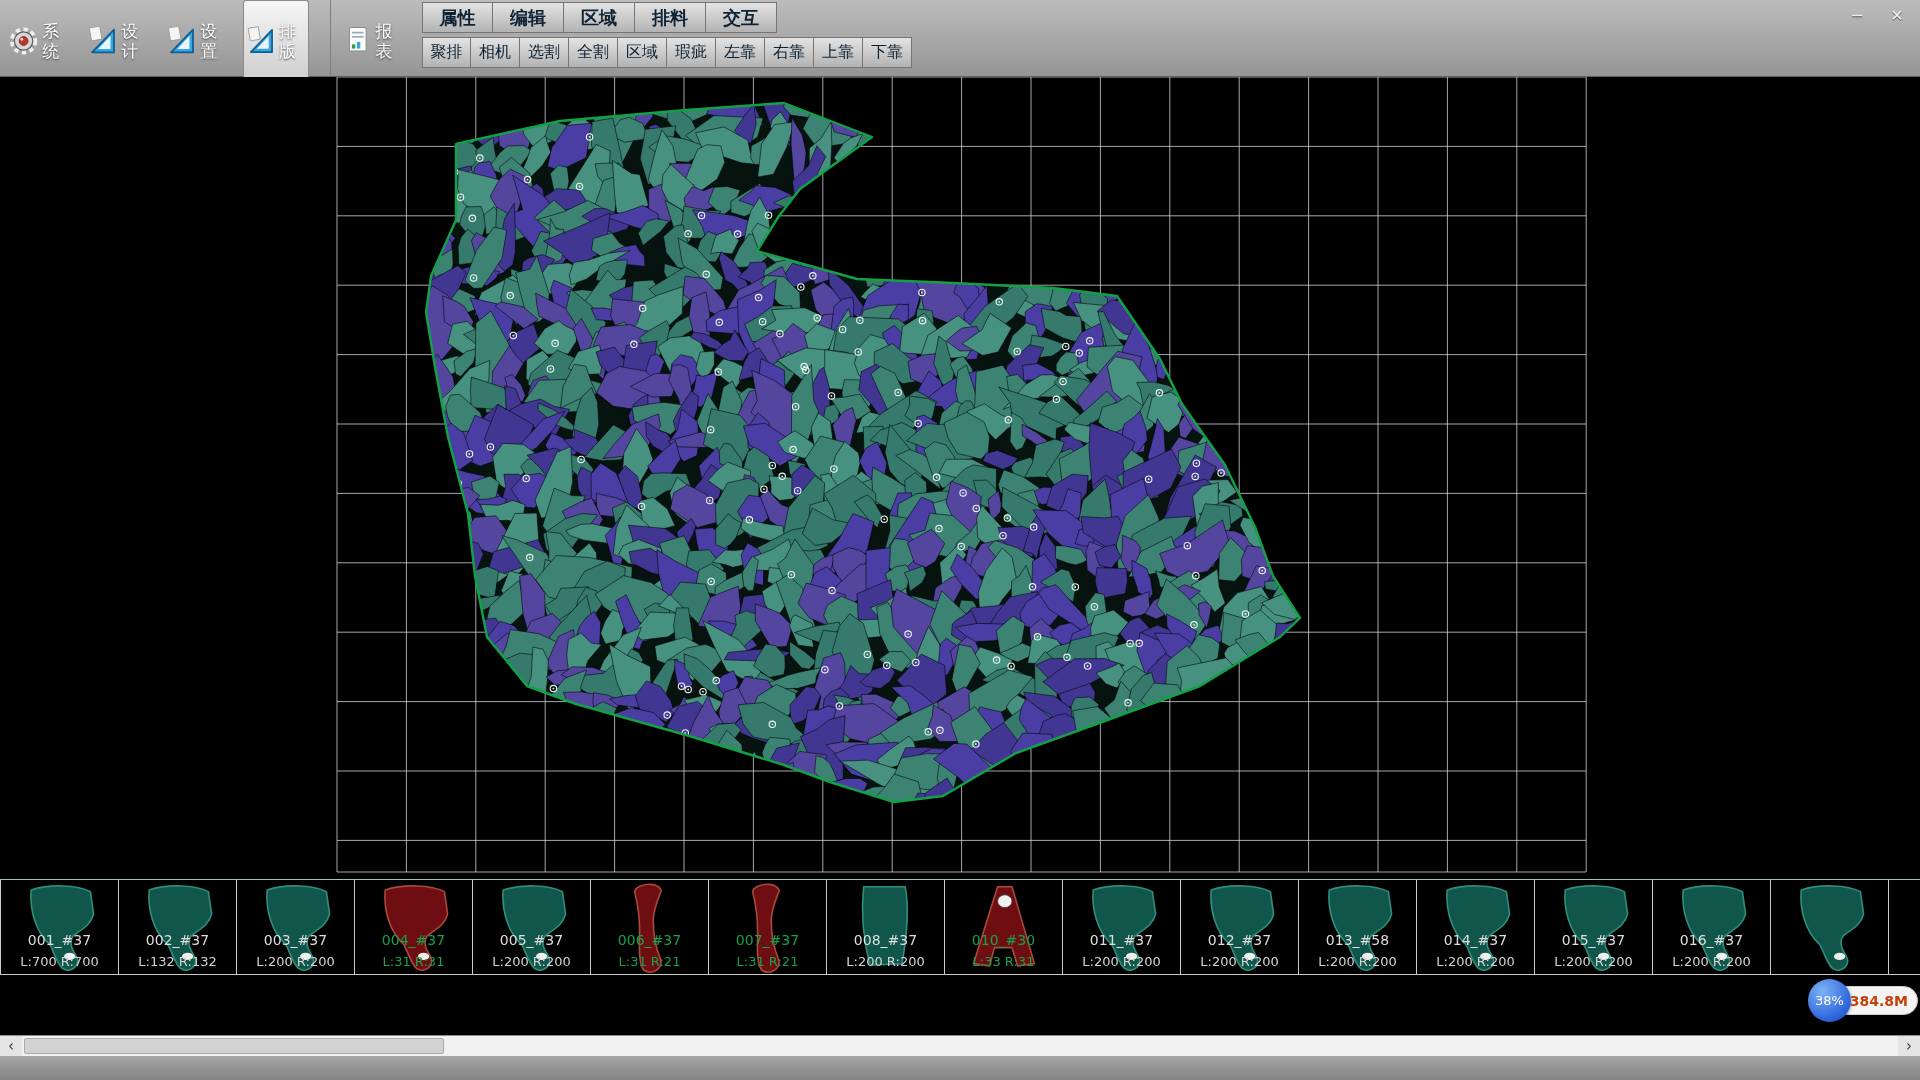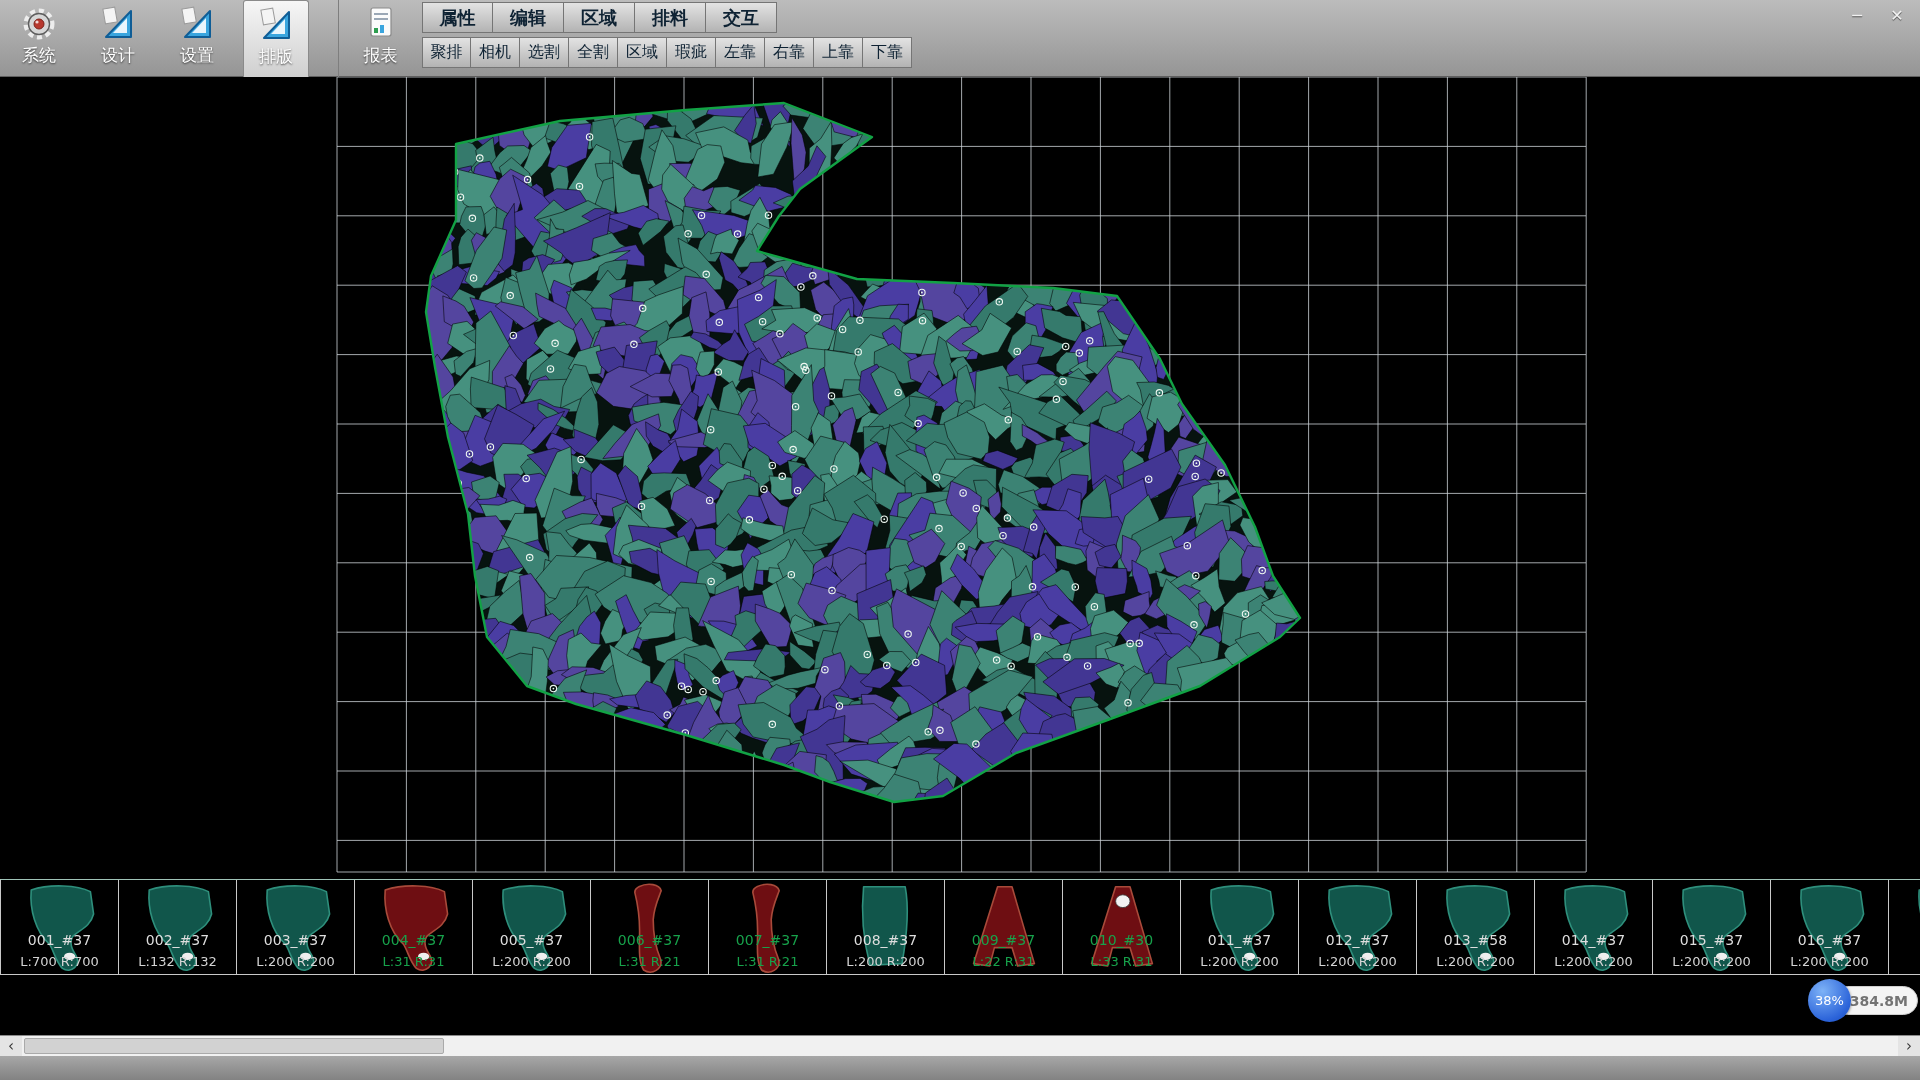--- a/index.html
+++ b/index.html
@@ -4,26 +4,26 @@
 <style>
   *{margin:0;padding:0;box-sizing:border-box}
   html,body{width:1920px;height:1080px;overflow:hidden;background:#000;
     font-family:"DejaVu Sans","Liberation Sans",sans-serif}
   #app{position:relative;width:1920px;height:1080px;background:#000}
 
   
   .topbar{position:absolute;top:0;left:0;width:1920px;height:77px;
     background:linear-gradient(#bcbcbc,#959595);border-bottom:1px solid #5f5f5f}
   .ribbon{position:absolute;left:6px;top:0;height:77px;display:flex;align-items:stretch}
-  .ribbon-item{width:66px;margin-right:13px;display:flex;flex-direction:column;
+  .ribbon-item{width:66px;margin-right:13px;display:flex;flex-direction:row;
     align-items:center;justify-content:flex-start;padding-top:4px;gap:1px;cursor:pointer}
   .ribbon-item .rlabel{font-size:17px;color:#fff;text-shadow:0 1px 2px rgba(0,0,0,.65);line-height:20px}
   .ribbon-item.active{background:linear-gradient(#f6f6f6,#cfcfcf);
     border:1px solid #8a8a8a;border-bottom:none;border-radius:3px 3px 0 0}
-  .ribbon-item.sep{border-left:1px solid #7e7e7e;margin-left:16px;padding-left:10px;width:74px}
+  .ribbon-item.sep{border-left:1px solid #7e7e7e;margin-left:8px;padding-left:10px;width:74px}
 
   .menus{position:absolute;left:422px;top:0}
   .tabs-row{position:absolute;left:0;top:2px;display:flex}
   .tools-row{position:absolute;left:0;top:37px;display:flex}
   .tab-btn,.tool-btn{height:31px;display:flex;align-items:center;justify-content:center;
     background:linear-gradient(#e3e3e3,#b3b3b3);border:1px solid #757575;border-left:none;
     color:#0e2233;cursor:pointer;white-space:nowrap}
   .tab-btn:first-child,.tool-btn:first-child{border-left:1px solid #757575}
   .tab-btn{width:71px;font-size:18px;font-weight:bold}
   .tool-btn{width:49px;font-size:16px}
@@ -41,21 +41,21 @@
     border-left:1px solid #c9c9c9}
   .part-cell{flex:0 0 118px;height:100%;position:relative;border-right:1px solid #c9c9c9;cursor:pointer}
   .part-cell svg{position:absolute;left:16px;top:2px}
   .part-name{position:absolute;left:0;bottom:26px;width:100%;text-align:center;font-size:14px;color:#dedede;pointer-events:none}
   .part-sizes{position:absolute;left:0;bottom:5px;width:100%;text-align:center;font-size:13px;color:#d4d4d4;pointer-events:none}
   .part-name.green,.part-sizes.green{color:#17a24b}
 
   
   .mem-pill{position:absolute;left:1833px;top:986px;width:85px;height:29px;background:#f4f4f4;
     border-radius:15px;border:1px solid #cfcfcf;display:flex;align-items:center;justify-content:flex-end;
-    padding-right:9px;font-size:14px;font-weight:bold;color:#737373;z-index:6}
+    padding-right:9px;font-size:14px;font-weight:bold;color:#c2410c;z-index:6}
   .pct-circle{position:absolute;left:1808px;top:979px;width:43px;height:43px;border-radius:50%;
     background:radial-gradient(circle at 34% 28%, #7db2f7, #2b63d9 70%, #1b4bb4);
     display:flex;align-items:center;justify-content:center;color:#fff;font-size:13px;z-index:7;
     box-shadow:0 1px 3px rgba(0,0,0,.5)}
 
   
   .hscroll{position:absolute;left:0;top:1035px;width:1920px;height:21px;background:#f1f1f1;
     border-top:1px solid #8a8a8a;display:flex;align-items:stretch}
   .hs-arrow{width:22px;display:flex;align-items:center;justify-content:center;color:#333;
     font-size:15px;background:#e4e4e4;cursor:pointer}
@@ -1626,27 +1626,20 @@
       <div class="part-cell">
         <svg width="86" height="96" viewBox="0 0 100 120">
           <path d="M22,6 L74,6 C79,32 77,62 70,102 L30,104 C21,70 19,36 22,6 Z" fill="#11564b" stroke="#2e8f7c" stroke-width="2" stroke-linejoin="round"></path>
         </svg>
         <div class="part-name">008_#37</div>
         <div class="part-sizes">L:200 R:200</div>
       </div>
       <div class="part-cell">
         <svg width="86" height="96" viewBox="0 0 100 120">
           <path d="M42,6 L60,6 L88,102 L67,105 L60,82 L38,82 L32,105 L12,102 Z" fill="#6e0e12" stroke="#a84a3a" stroke-width="2" stroke-linejoin="round"></path>
-        </svg>
-        <div class="part-name green">009_#37</div>
-        <div class="part-sizes green">L:22 R:31</div>
-      </div>
-      <div class="part-cell">
-        <svg width="86" height="96" viewBox="0 0 100 120">
-          <path d="M42,6 L60,6 L88,102 L67,105 L60,82 L38,82 L32,105 L12,102 Z" fill="#6e0e12" stroke="#a84a3a" stroke-width="2" stroke-linejoin="round"></path>
           <ellipse cx="51" cy="24" rx="9" ry="8" fill="#f2f2f2" stroke="#333" stroke-width="1"></ellipse>
         </svg>
         <div class="part-name green">010_#30</div>
         <div class="part-sizes green">L:33 R:31</div>
       </div>
       <div class="part-cell">
         <svg width="86" height="96" viewBox="0 0 100 120">
           <path d="M14,10 C38,2 72,4 88,12 L92,40 C88,56 74,60 66,68 C61,76 65,84 70,92 C77,104 64,115 53,108 C45,100 43,88 37,78 C19,62 12,34 14,10 Z" fill="#11564b" stroke="#2e8f7c" stroke-width="2" stroke-linejoin="round"></path>
           <ellipse cx="62" cy="93" rx="7" ry="4.5" fill="#efefef"></ellipse>
         </svg>

